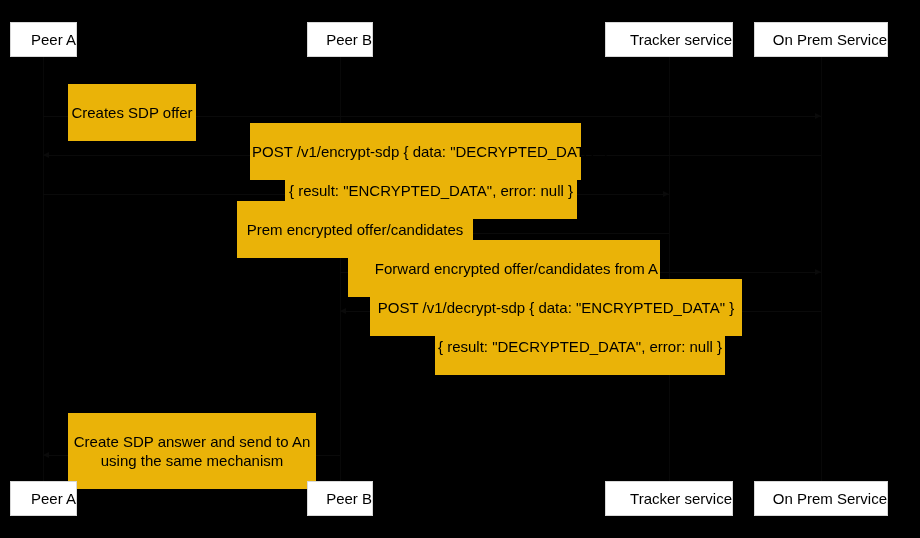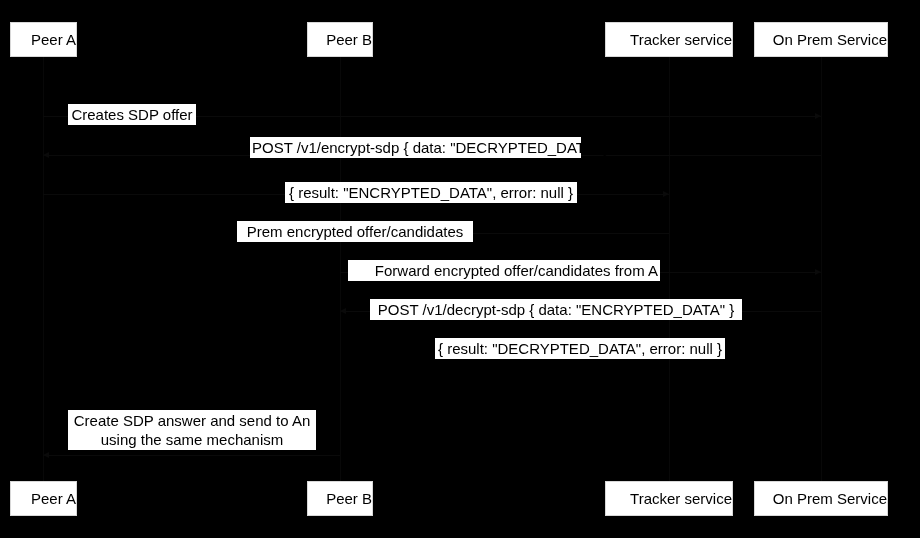--- a/index.html
+++ b/index.html
@@ -61,28 +61,27 @@
     border-left: 6px solid #0a0a0a;
   }
   .arrow.to-left::after {
     left: 0;
     border-right: 6px solid #0a0a0a;
   }
   
   .msg-label {
     position: absolute;
     box-sizing: border-box;
-    background: #ffffff;
+    background: #eab308;
     color: #000000;
     font-size: 15px;
     line-height: 19px;
-    padding: 1px 2px;
+    padding: 19px 2px;
     white-space: nowrap;
     text-align: center;
-    margin-top: 20px;
   }
   .msg-label.two-line {
     white-space: normal;
     text-align: center;
   }
   .msg-label .line {
     display: block;
   }
 </style>
 </head>
@@ -113,21 +112,21 @@
     <span>Tracker service</span>
   </div>
   <div class="participant" style="left:754px; top:22px; width:134px; height:35px;">
     <span>On Prem Service</span>
   </div>
 
   <div class="msg-label" style="left:68px; top:84px; width:128px;">
     <span>Creates SDP offer</span>
   </div>
 
-  <div class="msg-label" style="left:250px; top:117px; width:331px;">
+  <div class="msg-label" style="left:250px; top:123px; width:331px;">
     <span>POST /v1/encrypt-sdp { data: "DECRYPTED_DATA" }</span>
   </div>
 
   <div class="msg-label" style="left:285px; top:162px; width:292px;">
     <span>{ result: "ENCRYPTED_DATA", error: null }</span>
   </div>
 
   <div class="msg-label" style="left:237px; top:201px; width:236px;">
     <span>Prem encrypted offer/candidates</span>
   </div>
@@ -138,21 +137,21 @@
 
   <div class="msg-label" style="left:370px; top:279px; width:372px;">
     <span>POST /v1/decrypt-sdp { data: "ENCRYPTED_DATA" }</span>
   </div>
 
   <div class="msg-label" style="left:435px; top:318px; width:290px;">
     <span>{ result: "DECRYPTED_DATA", error: null }</span>
   </div>
 
 
-  <div class="msg-label two-line" style="left:68px; top:390px; width:248px;">
+  <div class="msg-label two-line" style="left:68px; top:413px; width:248px;">
     <span class="line">Create SDP answer and send to An</span>
     <span class="line">using the same mechanism</span>
   </div>
 
   <div class="participant" style="left:10px; top:481px; width:67px; height:35px;">
     <span>Peer A</span>
   </div>
   <div class="participant" style="left:307px; top:481px; width:66px; height:35px;">
     <span>Peer B</span>
   </div>

